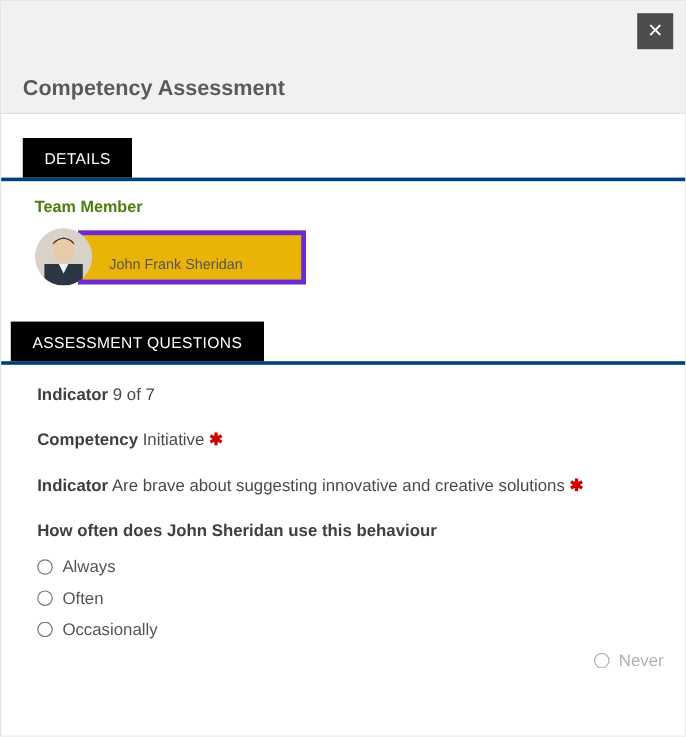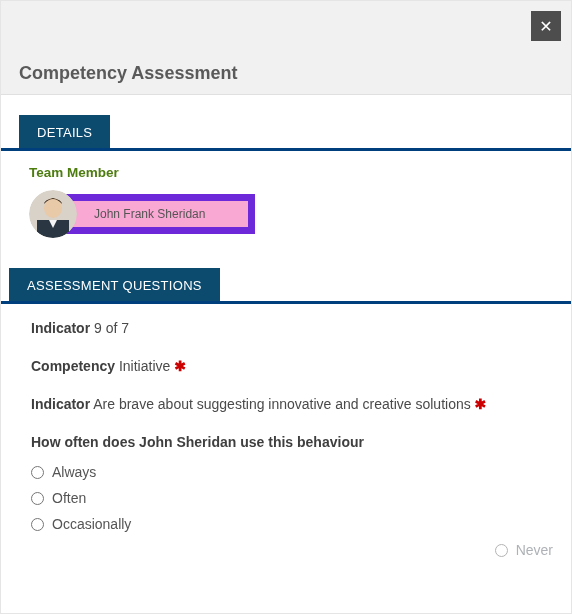--- a/index.html
+++ b/index.html
@@ -3,28 +3,28 @@
 <meta charset="utf-8">
 <style>
   * { box-sizing: border-box; margin: 0; padding: 0; }
   html, body { width: 572px; height: 614px; font-family: "Segoe UI", Arial, sans-serif; background: #fff; overflow: hidden; }
   .modal { width: 572px; height: 614px; position: relative; background: #fff; border: 1px solid #e5e5e5; }
   .header-bar { background: #f1f1f1; height: 94px; border-bottom: 1px solid #e0e0e0; position: relative; }
   .close-btn { position: absolute; top: 10px; right: 10px; width: 30px; height: 30px; background: #4d4d4d; color: #fff; display: flex; align-items: center; justify-content: center; font-size: 16px; cursor: pointer; border: none; }
   .modal-title { position: absolute; left: 18px; bottom: 10px; font-size: 18px; color: #5a5a5a; font-weight: 600; }
   .content { padding: 0; }
   .tab-row { padding: 20px 0 0 18px; }
-  .tab { display: inline-block; background: #0c4a6e; color: #fff; padding: 10px 18px 8px 18px; font-size: 13px; letter-spacing: 0.3px; font-weight: 500; }
+  .tab { display: inline-block; background: #000000; color: #fff; padding: 10px 18px 8px 18px; font-size: 13px; letter-spacing: 0.3px; font-weight: 500; }
   .section-divider { border-top: 3px solid #003f7d; margin-top: 0; }
   .section-body { padding: 14px 18px 20px 28px; }
   .field-label { font-size: 13.5px; color: #4d7c0f; font-weight: 700; margin-bottom: 10px; }
   .member-row { display: flex; align-items: center; gap: 0; }
   .avatar { width: 48px; height: 48px; border-radius: 50%; overflow: hidden; flex-shrink: 0; position: relative; z-index: 2; }
   .avatar svg { width: 100%; height: 100%; display: block; }
-  .name-box { border: 7px solid #6d28d9; padding: 6px 12px 6px 22px; font-size: 12px; color: #555; margin-left: -12px; min-width: 190px; background: #f9a8d4; }
+  .name-box { border: 4px solid #6d28d9; padding: 17px 12px 6px 22px; font-size: 12px; color: #555; margin-left: -12px; min-width: 190px; background: #eab308; }
   .tab-row2 { padding: 10px 0 0 8px; }
   .qsection { padding: 16px 18px 0 30px; }
   .indline { font-size: 14px; color: #4a4a4a; margin-bottom: 22px; }
   .indline .lbl { font-weight: 700; color: #3f3f3f; }
   .req { color: #c00; font-weight: bold; }
   .question { font-size: 14px; font-weight: 700; color: #3f3f3f; margin-bottom: 14px; }
   .options { display: flex; flex-direction: column; gap: 10px; }
   .opt { display: flex; align-items: center; gap: 8px; font-size: 14px; color: #555; }
   .opt input[type=radio] { width: 13px; height: 13px; cursor: pointer; margin: 0; }
   .opt.faded { color: #aeb2b6; justify-content: flex-end; }

